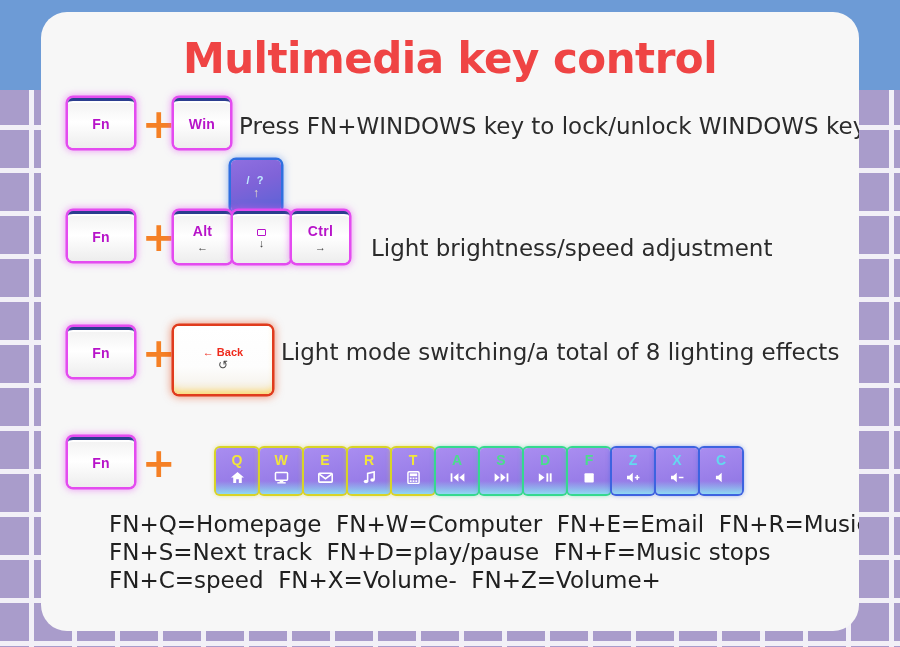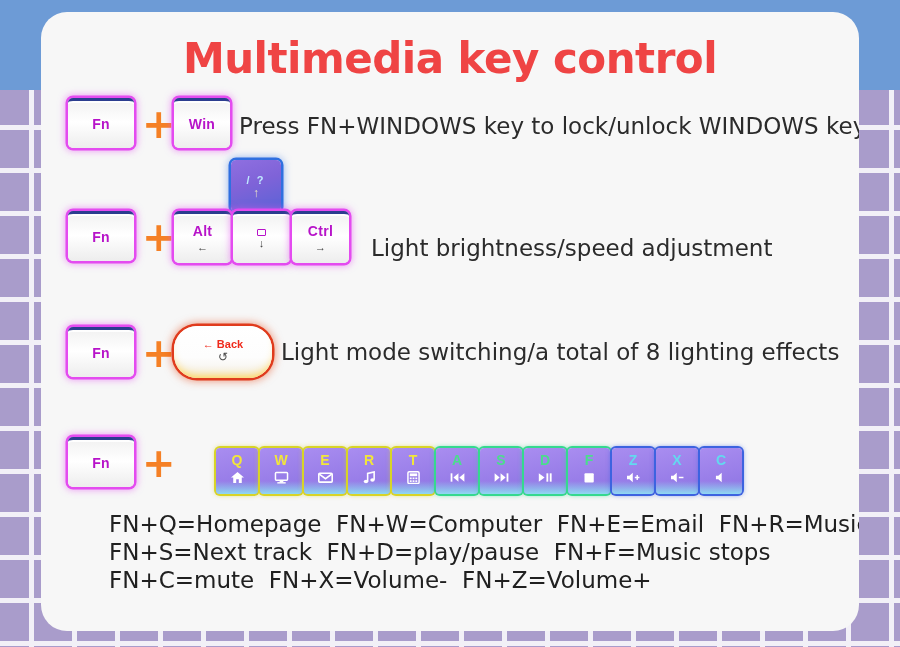--- a/index.html
+++ b/index.html
@@ -213,21 +213,21 @@
       <span class="cap">Ctrl</span>
       <span class="sub">→</span>
     </div>
 
     <div class="desc" style="left:330px; top:223px;">Light brightness/speed adjustment</div>
 
     <div class="wkey" style="left:27px; top:315px; width:66px; height:50px;">
       <span class="cap">Fn</span>
     </div>
     <div class="plus" style="left:101px; top:321px;">+</div>
-    <div class="backkey" style="left:133px; top:314px; width:98px; height:52px;border-radius:23px;">
+    <div class="backkey" style="left:133px; top:314px; width:98px; height:68px;">
       <span class="cap">← Back</span>
       <span class="sub">↺</span>
     </div>
     <div class="desc" style="left:240px; top:327px;">Light mode switching/a total of 8 lighting effects</div>
 
     <div class="wkey" style="left:27px; top:425px; width:66px; height:50px;">
       <span class="cap">Fn</span>
     </div>
     <div class="plus" style="left:101px; top:431px;">+</div>
 
@@ -344,16 +344,16 @@
         <div class="mkey ol-blue">
           <span class="letter lt-cyan">C</span>
           <span class="ic">
             <svg width="15" height="13" viewBox="0 0 16 14" fill="#ffffff">
               <path d="M2 5.2 H4.6 L8.2 2 V12 L4.6 8.8 H2 Z"></path>
             </svg>
           </span>
         </div>
       </div>
 
-    <div class="legend"><div>FN+Q=Homepage  FN+W=Computer  FN+E=Email  FN+R=Music</div><div>FN+S=Next track  FN+D=play/pause  FN+F=Music stops</div><div>FN+C=mute  FN+X=Volume-  FN+Z=Volume+</div></div>
+    <div class="legend"><div>FN+Q=Homepage  FN+W=Computer  FN+E=Email  FN+R=Music</div><div>FN+S=Next track  FN+D=play/pause  FN+F=Music stops</div><div>FN+C=speed  FN+X=Volume-  FN+Z=Volume+</div></div>
 
   </div>
 </div>
 
 </body></html>

